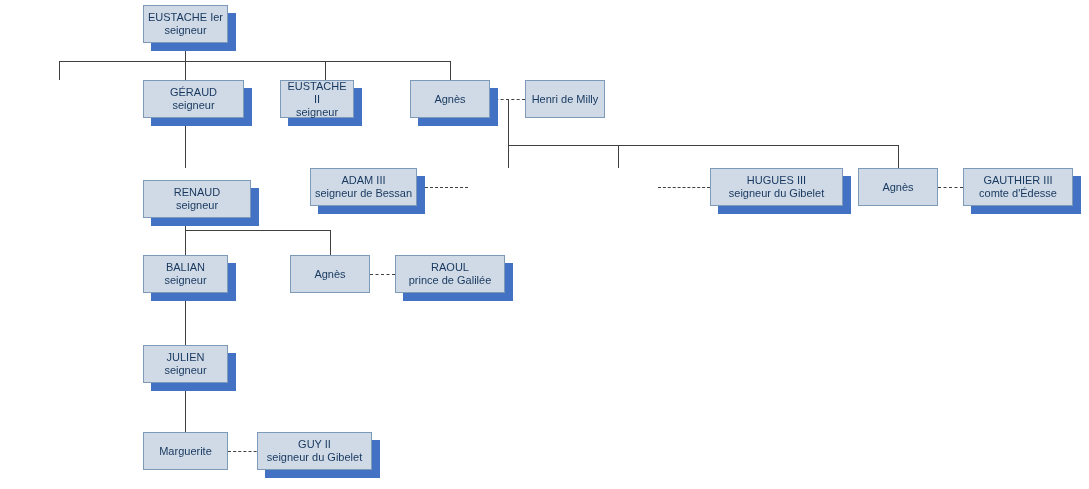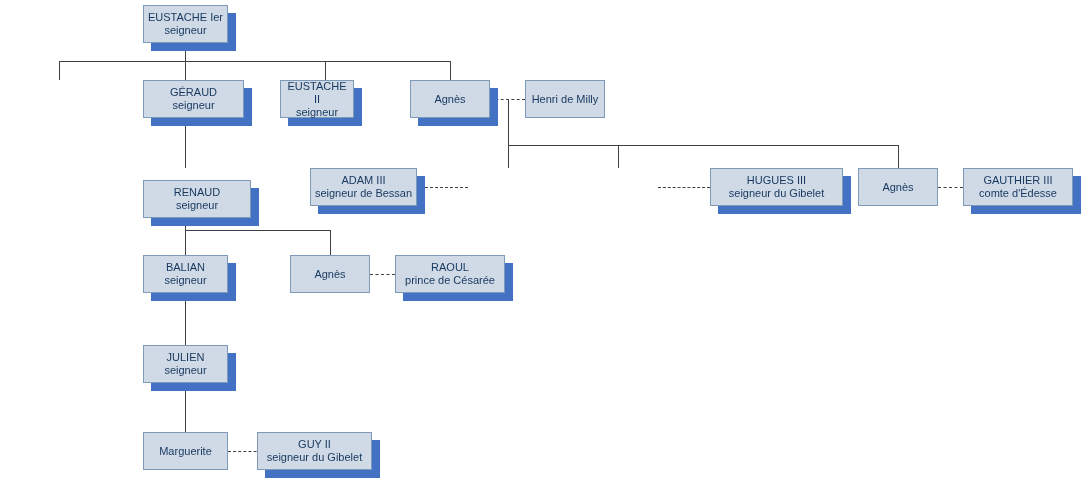--- a/index.html
+++ b/index.html
@@ -113,21 +113,21 @@
     <span>BALIAN</span>
     <span>seigneur</span>
   </div>
 
   <div class="node" style="left:290px;top:255px;width:80px">
     <span>Agnès</span>
   </div>
 
   <div class="node shadow" style="left:395px;top:255px;width:110px">
     <span>RAOUL</span>
-    <span>prince de Césarée</span>
+    <span>prince de Galilée</span>
   </div>
 
   <div class="node shadow" style="left:143px;top:345px;width:85px">
     <span>JULIEN</span>
     <span>seigneur</span>
   </div>
 
   <div class="node" style="left:143px;top:432px;width:85px">
     <span>Marguerite</span>
   </div>

